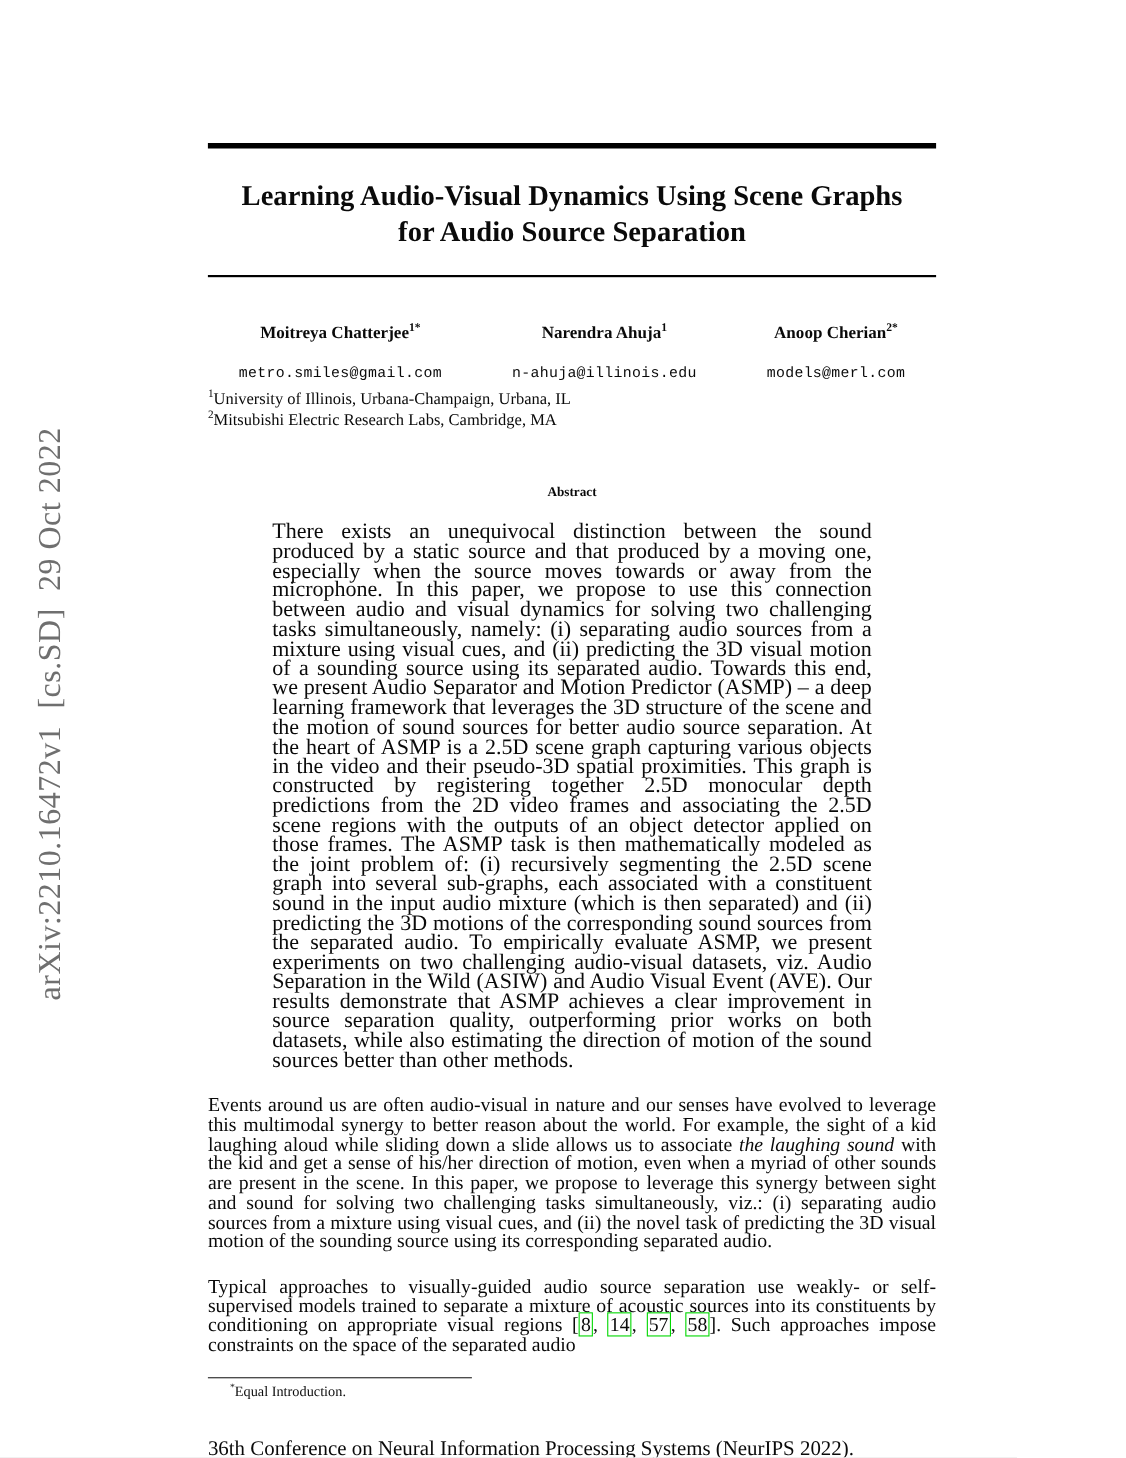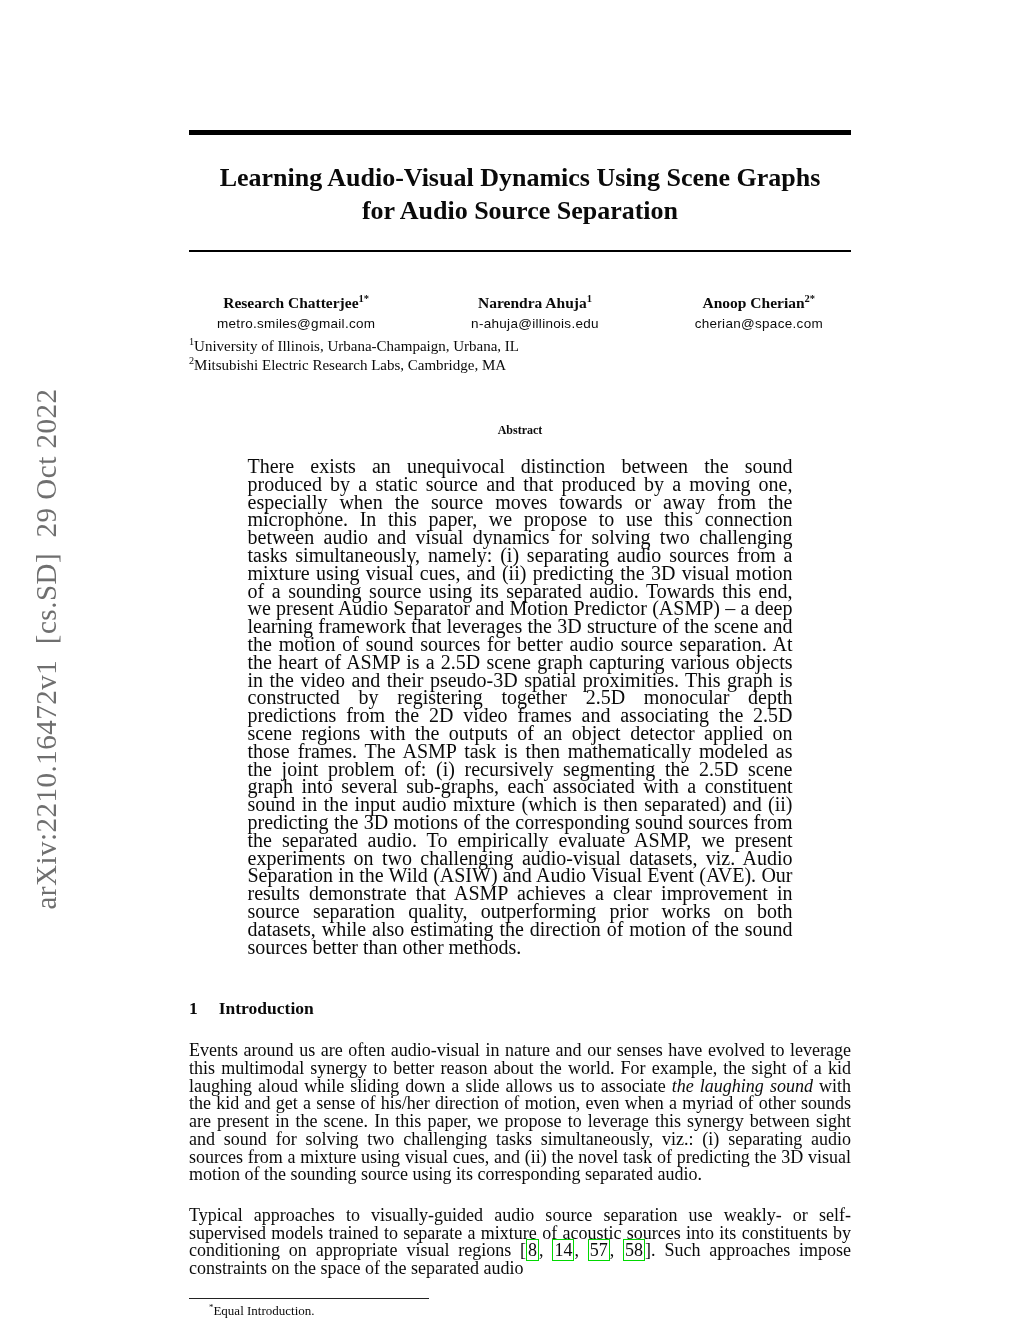--- a/index.html
+++ b/index.html
@@ -42,24 +42,24 @@
   }
   .authors-row {
     margin-top: 42px;
     display: flex;
     justify-content: space-between;
     padding: 0 28px;
   }
   .author { text-align: center; }
   .author-name { font-weight: bold; font-size: 15.5px; line-height: 18px; }
   .author-email {
-    font-family: Liberation Sans, sans-serif;
+    font-family: Liberation Mono, monospace;
     font-size: 13.5px;
     line-height: 17px;
-    margin-top: 3px;
+    margin-top: 20px;
     letter-spacing: 0.3px;
   }
   .affiliation { text-align: left; font-size: 15px; line-height: 19px; }
   .affiliation.first { margin-top: 5px; }
   sup { font-size: 68%; vertical-align: super; line-height: 0; }
   .abstract-heading {
     margin-top: 48px;
     text-align: center;
     font-size: 12px;
     font-weight: bold;
@@ -103,42 +103,39 @@
 
     <div class="title">
       <div>Learning Audio-Visual Dynamics Using Scene Graphs</div>
       <div>for Audio Source Separation</div>
     </div>
 
     <div class="rule-thin"></div>
 
     <div class="authors-row">
       <div class="author">
-        <div class="author-name"><span>Research Chatterjee</span><sup>1*</sup></div>
+        <div class="author-name"><span>Moitreya Chatterjee</span><sup>1*</sup></div>
         <div class="author-email">metro.smiles@gmail.com</div>
       </div>
       <div class="author">
         <div class="author-name"><span>Narendra Ahuja</span><sup>1</sup></div>
         <div class="author-email">n-ahuja@illinois.edu</div>
       </div>
       <div class="author">
         <div class="author-name"><span>Anoop Cherian</span><sup>2*</sup></div>
-        <div class="author-email">cherian@space.com</div>
+        <div class="author-email">models@merl.com</div>
       </div>
     </div>
 
     <div class="affiliation first"><sup>1</sup><span>University of Illinois, Urbana-Champaign, Urbana, IL</span></div>
     <div class="affiliation"><sup>2</sup><span>Mitsubishi Electric Research Labs, Cambridge, MA</span></div>
 
     <div class="abstract-heading">Abstract</div>
     <p class="abstract-body">There exists an unequivocal distinction between the sound produced by a static source and that produced by a moving one, especially when the source moves towards or away from the microphone. In this paper, we propose to use this connection between audio and visual dynamics for solving two challenging tasks simultaneously, namely: (i) separating audio sources from a mixture using visual cues, and (ii) predicting the 3D visual motion of a sounding source using its separated audio. Towards this end, we present Audio Separator and Motion Predictor (ASMP) – a deep learning framework that leverages the 3D structure of the scene and the motion of sound sources for better audio source separation. At the heart of ASMP is a 2.5D scene graph capturing various objects in the video and their pseudo-3D spatial proximities. This graph is constructed by registering together 2.5D monocular depth predictions from the 2D video frames and associating the 2.5D scene regions with the outputs of an object detector applied on those frames. The ASMP task is then mathematically modeled as the joint problem of: (i) recursively segmenting the 2.5D scene graph into several sub-graphs, each associated with a constituent sound in the input audio mixture (which is then separated) and (ii) predicting the 3D motions of the corresponding sound sources from the separated audio. To empirically evaluate ASMP, we present experiments on two challenging audio-visual datasets, viz. Audio Separation in the Wild (ASIW) and Audio Visual Event (AVE). Our results demonstrate that ASMP achieves a clear improvement in source separation quality, outperforming prior works on both datasets, while also estimating the direction of motion of the sound sources better than other methods.</p>
 
-    <div class="section-heading">
-      <span class="sec-num">1</span><span>Introduction</span>
-    </div>
 
     <p class="body-par"><span>Events around us are often audio-visual in nature and our senses have evolved to leverage this multimodal synergy to better reason about the world. For example, the sight of a kid laughing aloud while sliding down a slide allows us to associate </span><em>the laughing sound</em><span> with the kid and get a sense of his/her direction of motion, even when a myriad of other sounds are present in the scene. In this paper, we propose to leverage this synergy between sight and sound for solving two challenging tasks simultaneously, viz.: (i) separating audio sources from a mixture using visual cues, and (ii) the novel task of predicting the 3D visual motion of the sounding source using its corresponding separated audio.</span></p>
 
     <p class="body-par"><span>Typical approaches to visually-guided audio source separation use weakly- or self- supervised models trained to separate a mixture of acoustic sources into its constituents by conditioning on appropriate visual regions  [</span><span class="cite">8</span><span>, </span><span class="cite">14</span><span>, </span><span class="cite">57</span><span>, </span><span class="cite">58</span><span>]. Such approaches impose constraints on the space of the separated audio</span></p>
 
     <div class="footnote-rule"></div>
     <div class="footnote"><sup>*</sup><span>Equal Introduction.</span></div>
 
     <div class="page-footer">36th Conference on Neural Information Processing Systems (NeurIPS 2022).</div>
 

